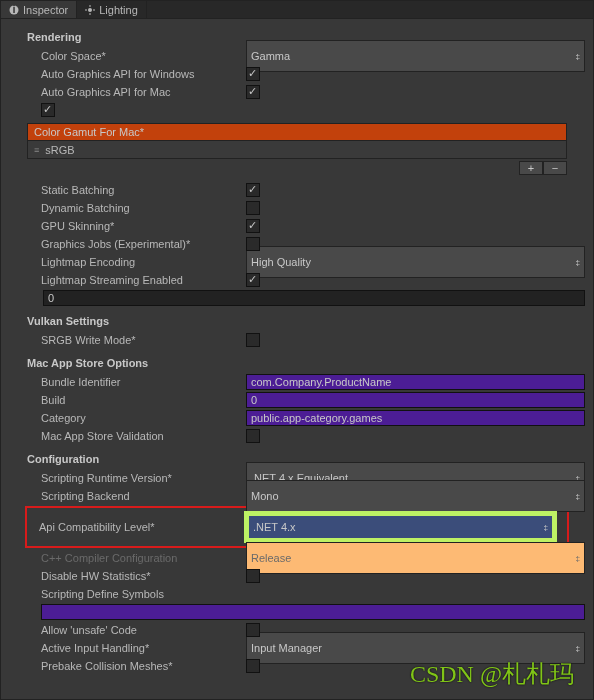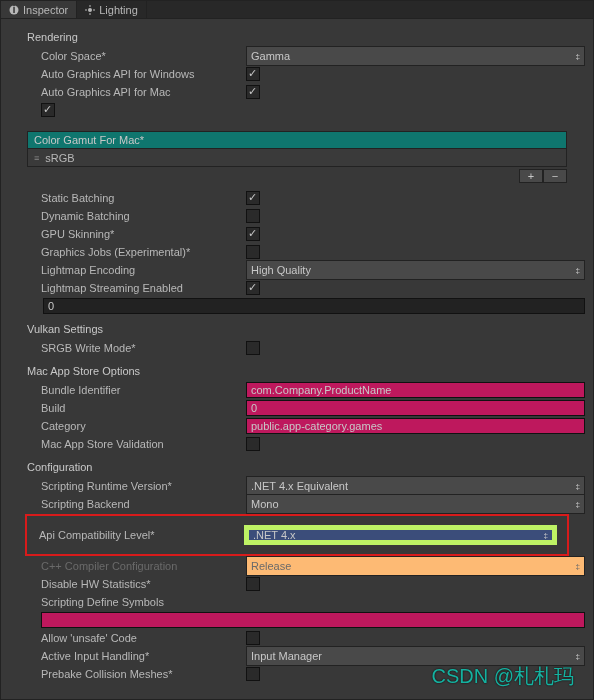--- a/index.html
+++ b/index.html
@@ -6,42 +6,42 @@
 body { background: #383838; color: #b8b8b8; width: 594px; height: 700px; overflow: hidden; position: relative; }
 .window { background: #383838; border: 1px solid #222; height: 100%; }
 .tabs { display: flex; background: #282828; border-bottom: 1px solid #222; height: 18px; }
 .tab { display: flex; align-items: center; gap: 4px; padding: 2px 8px; color: #b8b8b8; border-right: 1px solid #222; }
 .tab.active { background: #383838; }
 .tab-icon { width: 10px; height: 10px; display: inline-block; }
 .content { padding: 4px 8px 4px 8px; overflow-y: auto; height: calc(100% - 18px); }
 .content::-webkit-scrollbar { width: 15px; }
 .content::-webkit-scrollbar-track { background: #2e2e2e; }
 .content::-webkit-scrollbar-thumb { background: #5a5a5a; border: 1px solid #3a3a3a; }
-.section-header { font-weight: normal; color: #c8c8c8; margin: 8px 0 4px 18px; }
+.section-header { font-weight: bold; color: #c8c8c8; margin: 8px 0 4px 18px; }
 .row { display: flex; align-items: center; height: 18px; margin-left: 32px; }
 .row-indent { margin-left: 34px; }
 .label { width: 205px; color: #b8b8b8; }
 .label.disabled { color: #6a6a6a; }
 .value-area { flex: 1; display: flex; align-items: center; }
 .checkbox { width: 14px; height: 14px; background: #2a2a2a; border: 1px solid #111; position: relative; cursor: pointer; }
 .checkbox.checked::after { content: '✓'; position: absolute; color: #c8c8c8; font-size: 11px; top: -1px; left: 1px; }
-.dropdown { flex: 1; height: 20px; background: #494949; border: 1px solid #222; color: #c8c8c8; padding: 0 4px; display: flex; align-items: center; justify-content: space-between; cursor: pointer; }
+.dropdown { flex: 1; height: 32px; background: #494949; border: 1px solid #222; color: #c8c8c8; padding: 0 4px; display: flex; align-items: center; justify-content: space-between; cursor: pointer; }
 .dropdown.disabled { color: #6a6a6a; background: #fdba74; }
 .dropdown-arrow { font-size: 8px; }
-.text-input { flex: 1; height: 16px; background: #be185d; border: 1px solid #111; color: #c8c8c8; padding: 0 4px; }
+.text-input { flex: 1; height: 16px; background: #4c1d95; border: 1px solid #111; color: #c8c8c8; padding: 0 4px; }
 .num-input { flex: 1; height: 16px; background: #222; border: 1px solid #111; color: #c8c8c8; padding: 0 4px; }
-.list-header { margin: 12px 18px 0 18px; height: 18px; background: #0f766e; border: 1px solid #222; padding: 0 6px; display: flex; align-items: center; color: #c8c8c8; }
+.list-header { margin: 4px 18px 0 18px; height: 18px; background: #c2410c; border: 1px solid #222; padding: 0 6px; display: flex; align-items: center; color: #c8c8c8; }
 .list-item { margin: 0 18px; height: 18px; background: #3a3a3a; border: 1px solid #222; border-top: none; padding: 0 6px; display: flex; align-items: center; gap: 6px; }
 .list-drag { color: #888; font-size: 9px; }
 .list-controls { margin: 2px 18px 6px 18px; display: flex; justify-content: flex-end; gap: 0; }
 .list-btn { width: 24px; height: 14px; background: #494949; border: 1px solid #222; color: #c8c8c8; display: flex; align-items: center; justify-content: center; cursor: pointer; font-size: 11px; }
 .highlight-box { border: 2px solid #d81b1b; margin: 1px 16px; padding: 10px; }
 .highlight-box .row { margin-left: 0; padding-left: 2px; }
 .highlight-box .dropdown { background: #3b4d7a; border: 5px solid #bef264; }
-.watermark { position: absolute; bottom: 10px; right: 20px; color: #14b8a6; font-size: 20px; font-family: Liberation Sans, sans-serif; opacity: 0.95; pointer-events: none; text-shadow: 0 0 2px #000; }
+.watermark { position: absolute; bottom: 10px; right: 20px; color: #84cc16; font-size: 24px; font-family: Liberation Serif, serif; opacity: 0.95; pointer-events: none; text-shadow: 0 0 2px #000; }
 </style>
 </head>
 <body>
 
 <div class="window">
   <div class="tabs">
     <div class="tab active">
       <span class="tab-icon"><svg viewBox="0 0 10 10">
             <circle cx="5" cy="5" r="4.5" fill="#b8b8b8"></circle>
             <text x="5" y="8" text-anchor="middle" font-size="8" fill="#383838" font-weight="bold">i</text>

